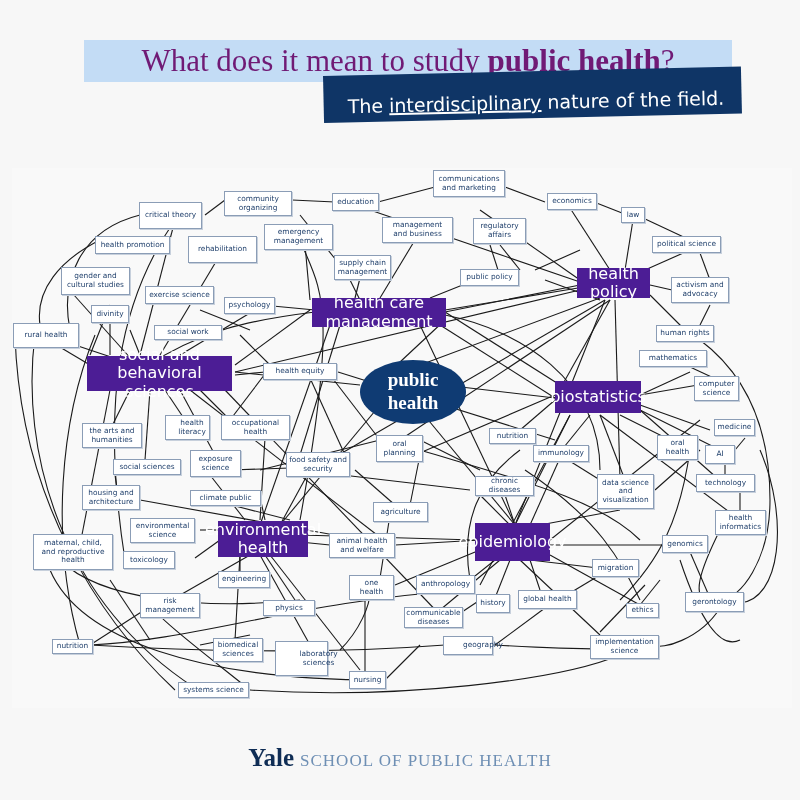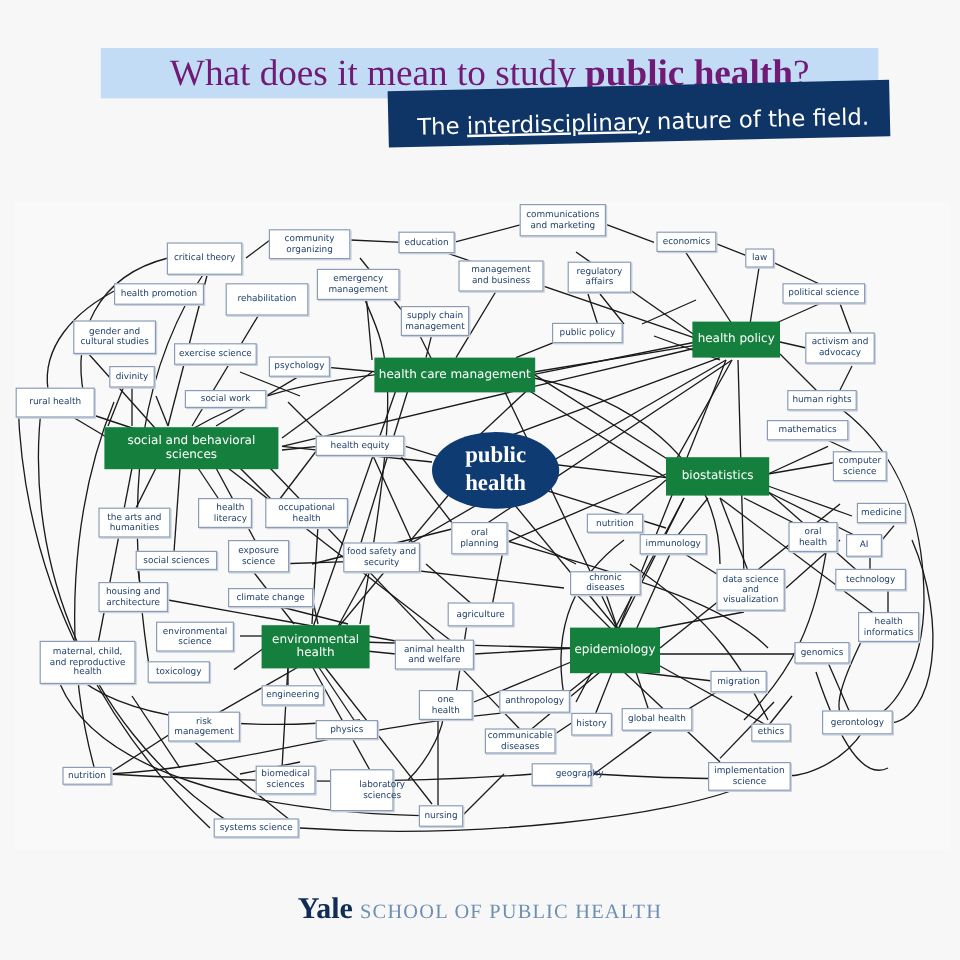--- a/index.html
+++ b/index.html
@@ -6,21 +6,21 @@
   body { width:800px; height:800px; background:#f7f7f7; position:relative; overflow:hidden; font-family:"Liberation Sans", sans-serif; }
   .title-band { position:absolute; left:84px; top:40px; width:648px; height:42px; background:#c3dcf5; }
   .title-text { position:absolute; left:84px; top:40px; width:648px; height:42px; line-height:42px; text-align:center; font-family:"Liberation Serif", serif; font-size:31px; color:#701a75; }
   .title-text b { font-weight:bold; }
   .subtitle-band { position:absolute; left:323px; top:76px; width:418px; height:47px; background:#0f3566; transform:rotate(-1.3deg); transform-origin:left top; }
   .subtitle-text { position:absolute; left:336px; top:84px; width:400px; height:36px; line-height:36px; text-align:center; font-family:"DejaVu Sans", sans-serif; font-size:19px; color:#fff; transform:rotate(-1.3deg); }
   .subtitle-text u { text-decoration:underline; text-decoration-thickness:2px; }
   .graph-area { position:absolute; left:12px; top:168px; width:780px; height:540px; background:#f9f9f9; }
   svg.edges { position:absolute; left:0; top:0; width:800px; height:800px; }
   .node { position:absolute; box-sizing:border-box; background:#fff; border:1px solid #8b9db6; color:#1f3f6b; font-family:"DejaVu Sans", sans-serif; font-size:7.4px; display:flex; align-items:center; justify-content:center; text-align:center; line-height:1.15; padding:1px 2px; box-shadow:1px 1px 0 #c7d0dc; }
-  .node.hub { background:#15803d; border:none; color:#fff; font-size:10px; box-shadow:none; }
+  .node.hub { background:#4c1d95; border:none; color:#fff; font-size:16px; box-shadow:none; }
   .node.center { background:#0f3b73; border-radius:50%; color:#fff; font-family:"Liberation Serif", serif; font-weight:bold; font-size:19px; line-height:1.2; box-shadow:none; border:none; }
   .footer { position:absolute; left:0; top:744px; width:800px; text-align:center; font-family:"Liberation Serif", serif; }
   .footer .yale { font-size:25px; font-weight:bold; color:#0f2d55; }
   .footer .school { font-size:17px; color:#6e8fb4; letter-spacing:1px; margin-left:6px; }
 </style>
 </head>
 <body>
 
 <div class="title-band"></div>
 <div class="title-text"><span>What does it mean to study </span><b>public health</b><span>?</span></div>
@@ -249,21 +249,21 @@
 <div class="node" style="left:657px;top:435px;width:41px;height:25px;">oral health</div>
 <div class="node" style="left:705px;top:445px;width:30px;height:19px;">AI</div>
 <div class="node" style="left:113px;top:459px;width:68px;height:16px;">social sciences</div>
 <div class="node" style="left:190px;top:450px;width:51px;height:27px;">exposure science</div>
 <div class="node" style="left:286px;top:452px;width:64px;height:25px;">food safety and security</div>
 <div class="node" style="left:533px;top:445px;width:56px;height:17px;">immunology</div>
 <div class="node" style="left:475px;top:476px;width:59px;height:20px;">chronic diseases</div>
 <div class="node" style="left:597px;top:474px;width:57px;height:35px;">data science and visualization</div>
 <div class="node" style="left:696px;top:474px;width:59px;height:18px;">technology</div>
 <div class="node" style="left:82px;top:485px;width:58px;height:25px;">housing and architecture</div>
-<div class="node" style="left:190px;top:490px;width:71px;height:16px;">climate change</div>
+<div class="node" style="left:190px;top:490px;width:71px;height:16px;">climate public</div>
 <div class="node" style="left:373px;top:502px;width:55px;height:20px;">agriculture</div>
 <div class="node" style="left:715px;top:510px;width:51px;height:25px;">health informatics</div>
 <div class="node" style="left:130px;top:518px;width:65px;height:25px;">environmental science</div>
 <div class="node" style="left:33px;top:534px;width:80px;height:36px;">maternal, child, and reproductive health</div>
 <div class="node" style="left:123px;top:551px;width:52px;height:18px;">toxicology</div>
 <div class="node" style="left:329px;top:533px;width:66px;height:25px;">animal health and welfare</div>
 <div class="node" style="left:662px;top:535px;width:46px;height:18px;">genomics</div>
 <div class="node" style="left:592px;top:559px;width:47px;height:18px;">migration</div>
 <div class="node" style="left:218px;top:571px;width:52px;height:17px;">engineering</div>
 <div class="node" style="left:349px;top:575px;width:45px;height:25px;">one health</div>

